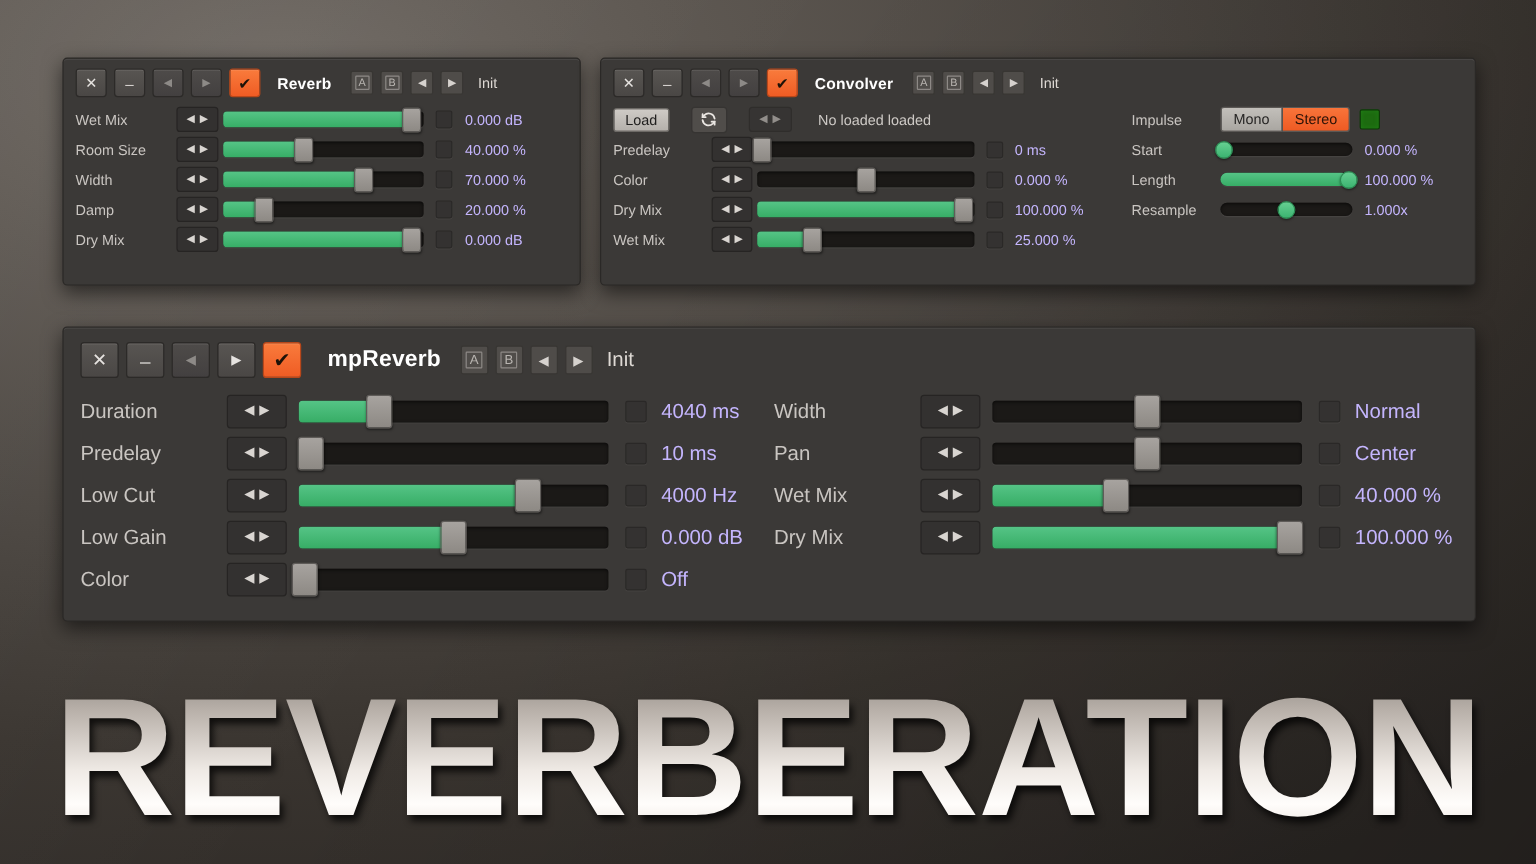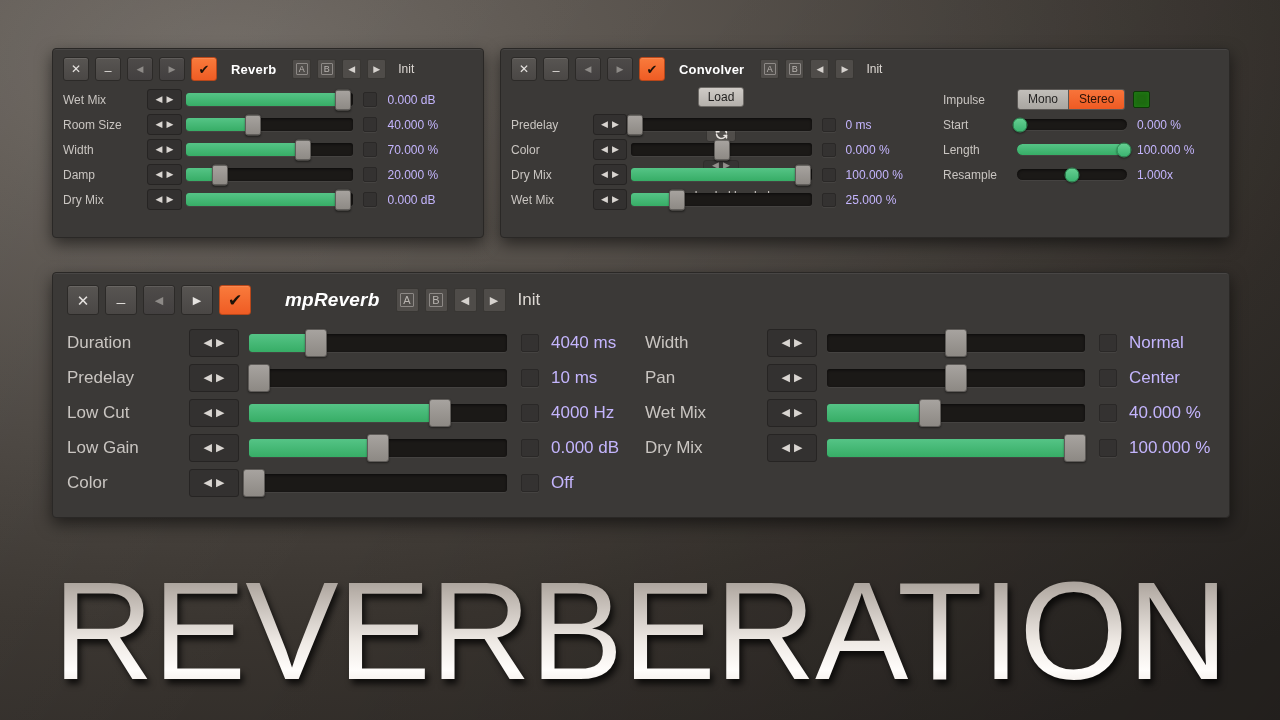--- a/index.html
+++ b/index.html
@@ -122,21 +122,21 @@
   #p-conv .colL{width:420px;}
   #p-conv .colR{flex:1;padding-left:12px;}
   #p-conv .prow{height:25px;}
   #p-conv .plabel{width:84px;font-size:12px;}
   #p-conv .spin{width:34px;height:19px;}
   #p-conv .track{width:186px;height:13px;margin-left:4px;}
   #p-conv .thumb{width:14px;height:19px;}
   #p-conv .chk{width:12px;height:12px;margin-left:10px;}
   #p-conv .val{width:88px;margin-left:10px;font-size:12px;}
 
-  .loadrow{display:flex;align-items:center;gap:18px;height:25px;flex-direction:column;}
+  .loadrow{display:flex;align-items:center;gap:18px;height:25px;}
   .loadbtn{
     background:linear-gradient(#cfcbc6,#b4b0ab);
     border:1px solid #6d6a66;border-radius:3px;
     color:#1f1e1d;font-size:12px;padding:2px 9px;line-height:14px;
   }
   .refbtn{
     width:28px;height:20px;border-radius:3px;
     background:#504d4a;border:1px solid #363432;
     display:flex;align-items:center;justify-content:center;color:#eae6e2;
   }
@@ -155,21 +155,21 @@
   }
   .seg.off{background:linear-gradient(#c2bfba,#a9a6a1);border-radius:3px 0 0 3px;color:#262524;}
   .seg.on{background:linear-gradient(#f8743a,#ee5a23);border-radius:0 3px 3px 0;border-left:none;color:#2a1207;}
   .led{width:15px;height:15px;background:#1d6b10;border:1px solid #0d3a07;border-radius:2px;margin-left:8px;
        box-shadow:0 0 4px rgba(40,190,40,.25) inset;}
 
   
   #p-mp{left:52px;top:272px;width:1176px;height:244px;}
   #p-mp .inner{padding:12px 14px;}
   #p-mp .winbtn{width:30px;height:28px;font-size:15px;}
-  #p-mp .plugname{font-size:19px;margin-left:28px;font-style:italic;}
+  #p-mp .plugname{font-size:19px;margin-left:16px;}
   #p-mp .abbtn{width:21px;height:22px;}
   #p-mp .arrowbtn{width:21px;height:22px;}
   #p-mp .initlbl{font-size:17px;}
   #p-mp .cols{display:flex;margin-top:10px;}
   #p-mp .colL{width:578px;}
   #p-mp .colR{flex:1;}
   #p-mp .prow{height:35px;}
   #p-mp .plabel{width:122px;font-size:17px;}
   #p-mp .spin{width:48px;height:26px;}
   #p-mp .spin .ar{font-size:11px;}
@@ -178,21 +178,21 @@
   #p-mp .chk{width:16px;height:16px;margin-left:14px;}
   #p-mp .val{margin-left:12px;font-size:17px;}
 
   
   .hero{
     position:absolute;left:0;right:0;top:542px;height:178px;
     display:flex;align-items:center;justify-content:center;
   }
   .hero-text{
     font-family:"Liberation Sans", sans-serif;
-    font-weight:normal;
+    font-weight:bold;
     font-size:140px;
     letter-spacing:-1px;
     line-height:1;
     background:linear-gradient(180deg,#8f8983 0%,#b8b0a9 22%,#efeae5 58%,#fffdfb 78%,#e7ded7 100%);
     -webkit-background-clip:text;background-clip:text;
     color:transparent;
     -webkit-text-fill-color:transparent;
     filter:drop-shadow(3px 5px 3px rgba(0,0,0,.75));
     white-space:nowrap;
   }

